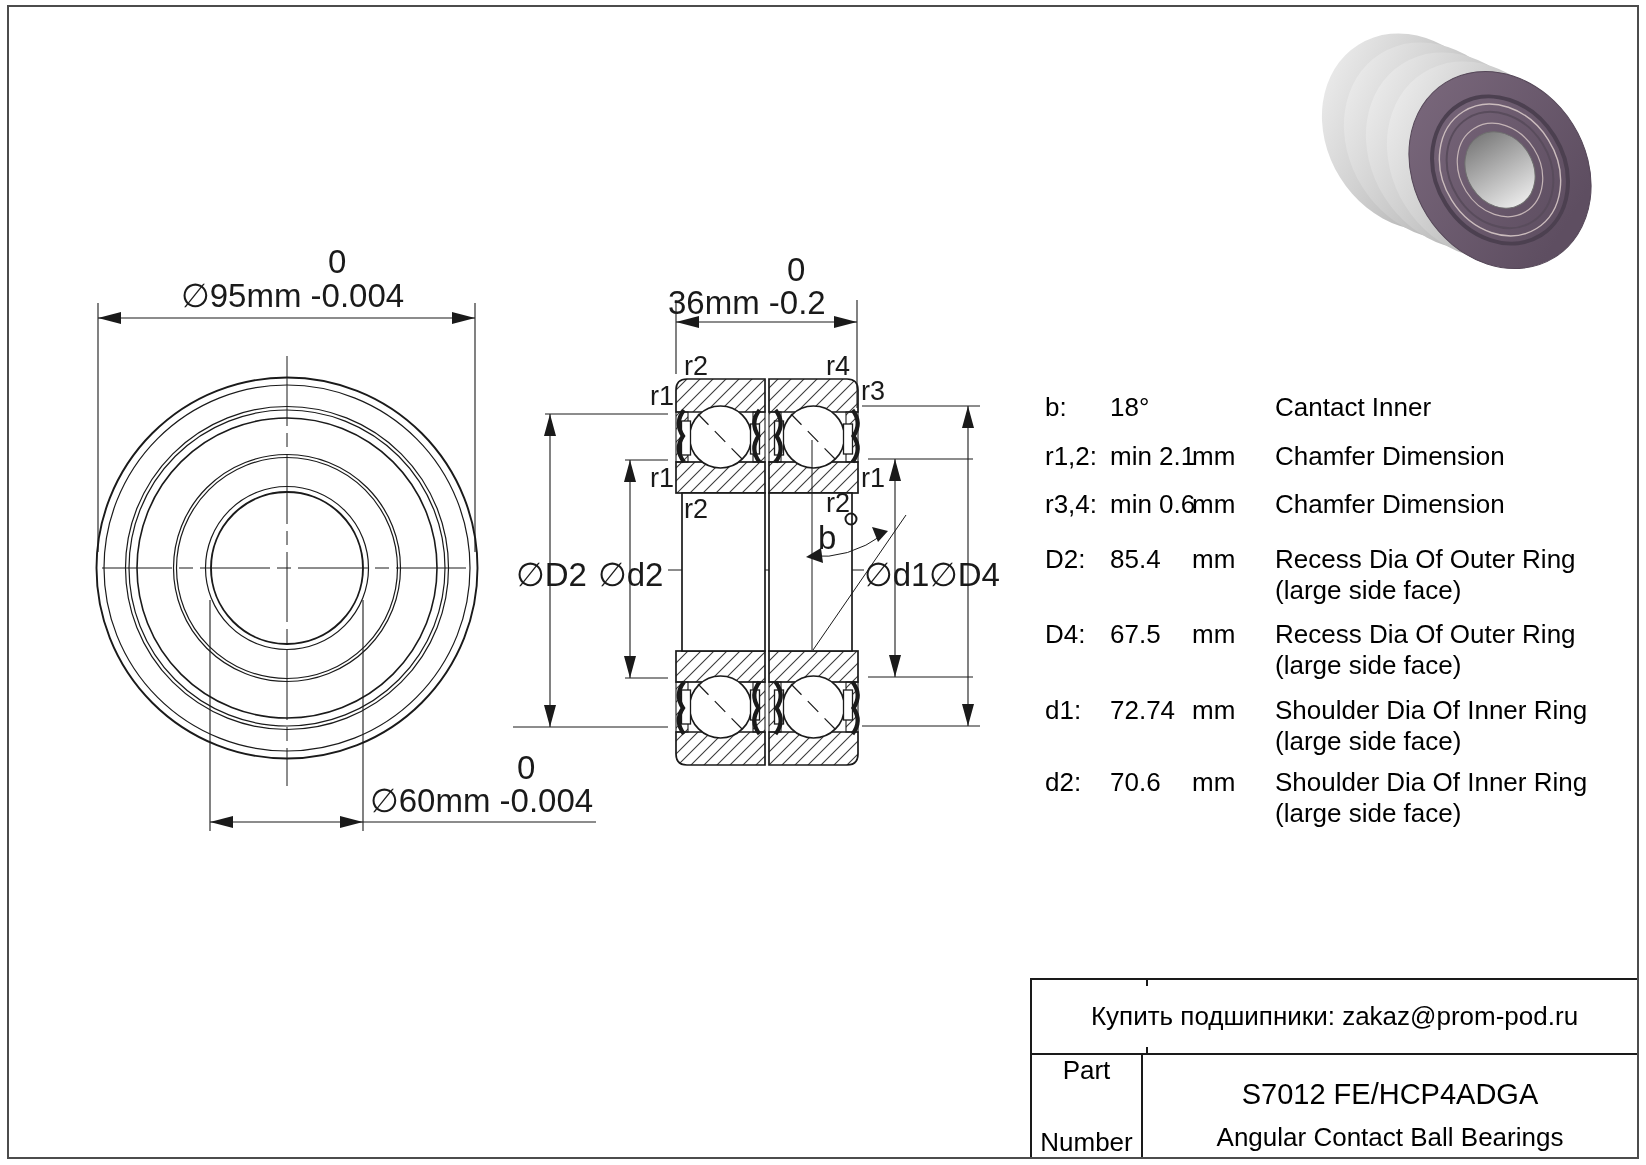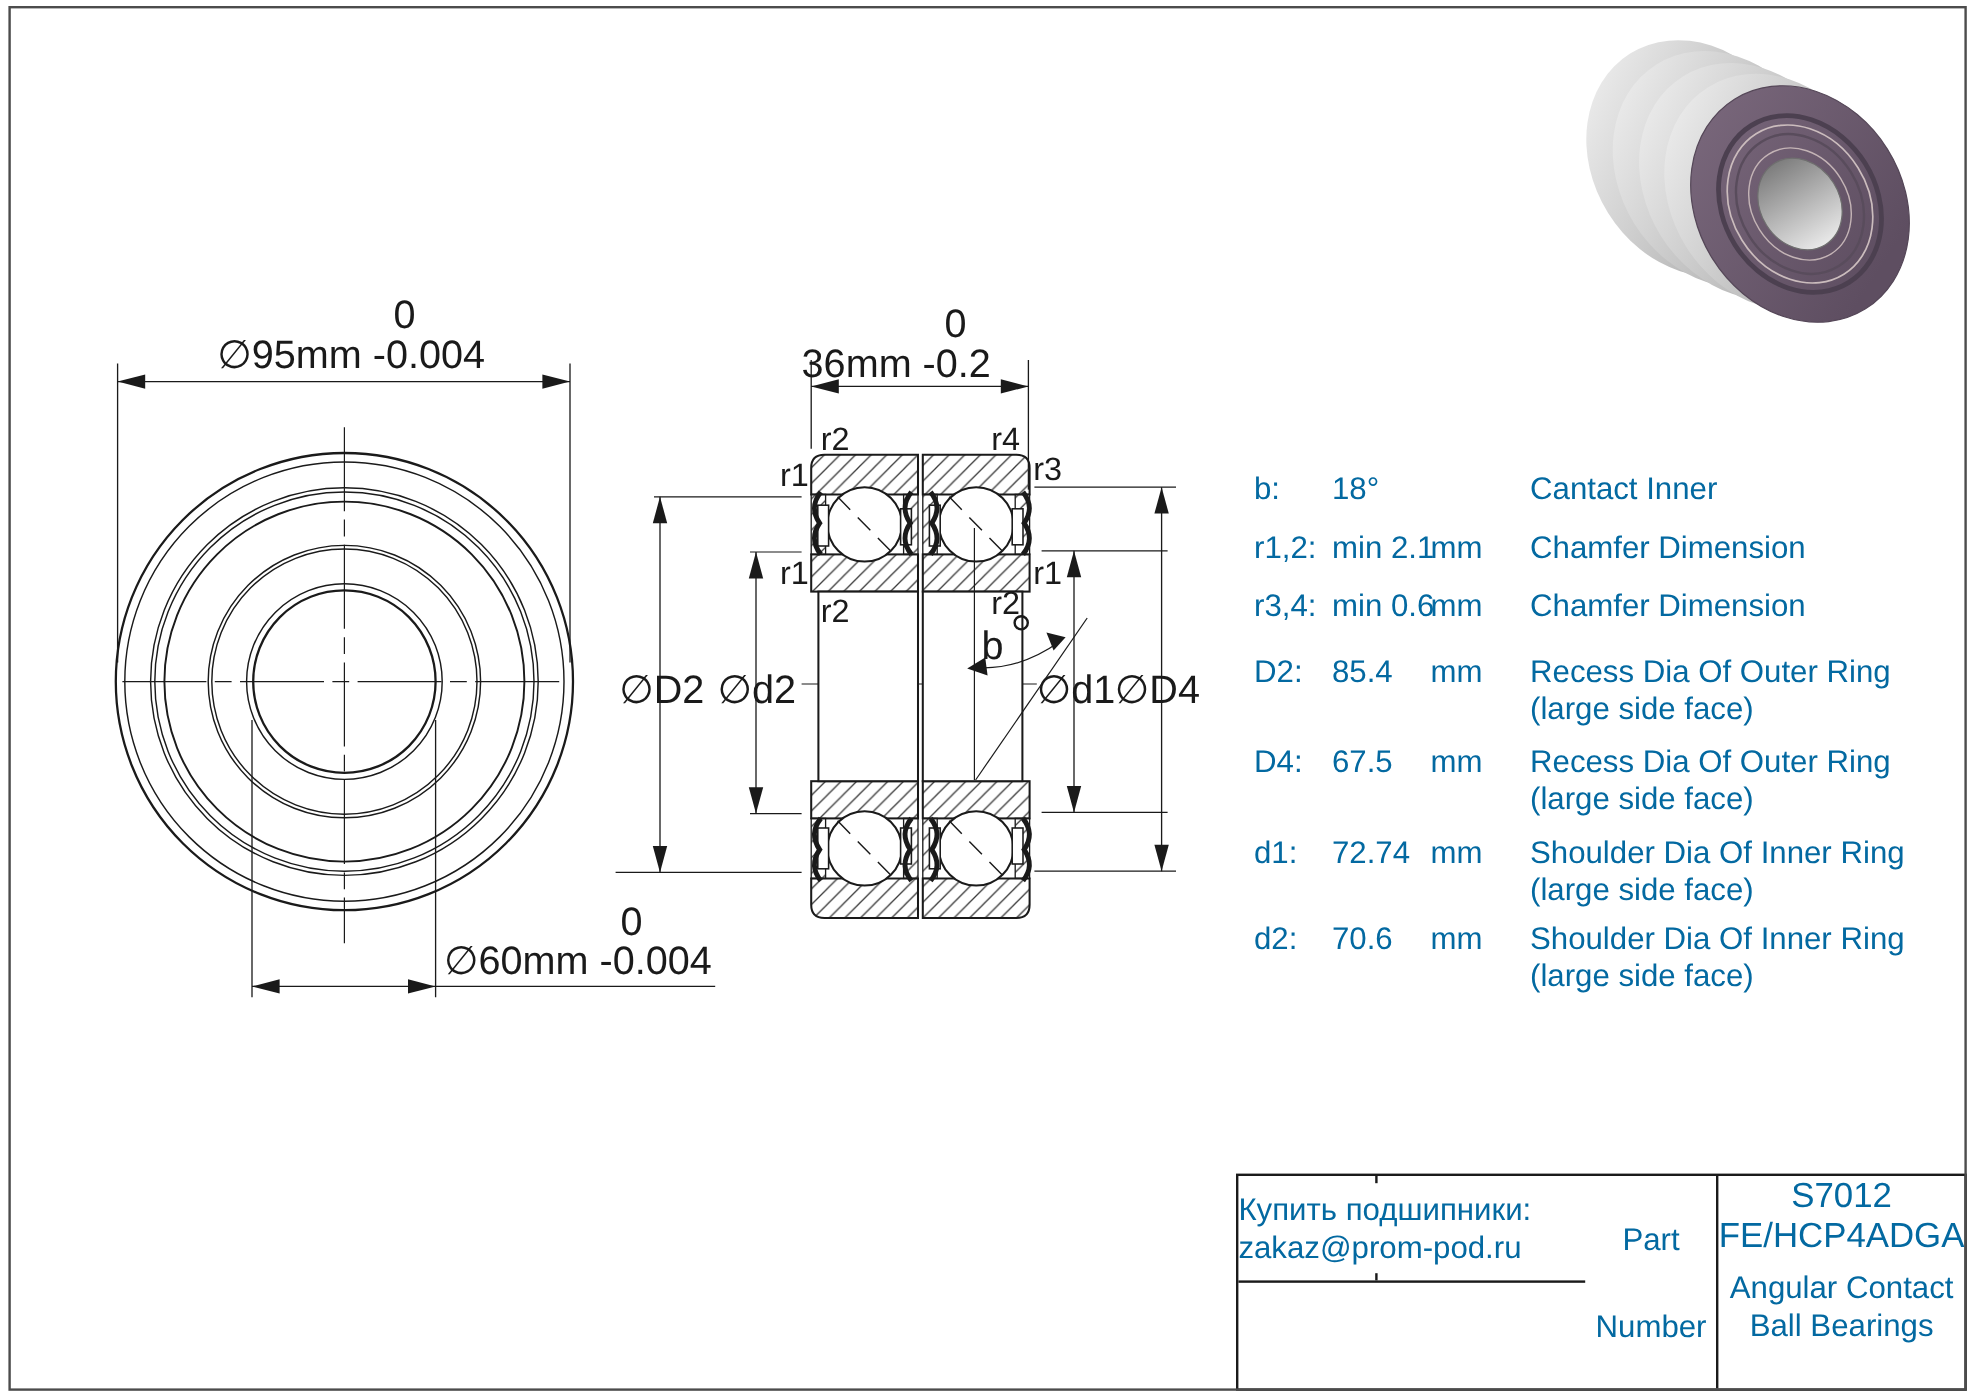--- a/index.html
+++ b/index.html
@@ -1,38 +1,38 @@
 <!DOCTYPE html>
 <html><head>
 <meta charset="utf-8">
 <style>
   html,body{margin:0;padding:0;background:#ffffff;}
   #canvas{position:relative;width:1646px;height:1165px;background:#fff;
-          font-family:"Liberation Sans",sans-serif;color:#0369a1;overflow:hidden;text-decoration:underline;}
+          font-family:"Liberation Sans",sans-serif;color:#000000;overflow:hidden;text-decoration:underline;}
   #frame{position:absolute;left:7px;top:5px;right:7px;bottom:6px;border:2px solid #4c4c4c;}
   svg.draw{position:absolute;left:0;top:0;font-family:"Liberation Sans",sans-serif;}
   svg .dimtxt{font-size:33px;fill:#1a1a1a;}
   svg .lbl{font-size:27px;fill:#1a1a1a;}
   svg .phi{font-size:33px;fill:#1a1a1a;}
   
   .trow{position:absolute;left:0;width:1646px;height:0;font-size:26px;}
   .tkey{position:absolute;left:1045px;top:0;white-space:nowrap;}
   .tval{position:absolute;left:1110px;top:0;white-space:nowrap;}
   .tunit{position:absolute;left:1192px;top:0;white-space:nowrap;}
   .tdesc{position:absolute;left:1275px;top:0;line-height:31px;white-space:nowrap;}
   
   #titleblock{position:absolute;left:1030px;top:978px;width:609px;height:181px;
-              border:2px solid #1a1a1a;box-sizing:border-box;display:flex;flex-direction:row;}
+              border:2px solid #1a1a1a;box-sizing:border-box;display:flex;flex-direction:column;}
   .tb-top{height:89px;border-bottom:2px solid #1a1a1a;box-sizing:border-box;display:flex;
           align-items:center;justify-content:center;font-size:26px;position:relative;}
   .tb-bottom{flex:1;display:flex;}
   .tb-partlabel{width:111px;border-right:2px solid #1a1a1a;box-sizing:border-box;display:flex;
                 flex-direction:column;align-items:center;justify-content:center;
                 font-size:26px;line-height:30px;text-align:center;gap:42px;}
-  .tb-partinfo{flex:1;text-align:center;padding-top:1px;}
+  .tb-partinfo{flex:1;text-align:center;padding-top:23px;}
   .pn{font-size:29px;}
   .pt{font-size:26px;margin-top:11px;}
   .tick{position:absolute;width:2px;height:6px;background:#1a1a1a;}
 </style>
 </head>
 <body>
 
 <div id="canvas">
 
   <svg class="draw" width="1646" height="1165" viewBox="0 0 1646 1165">

